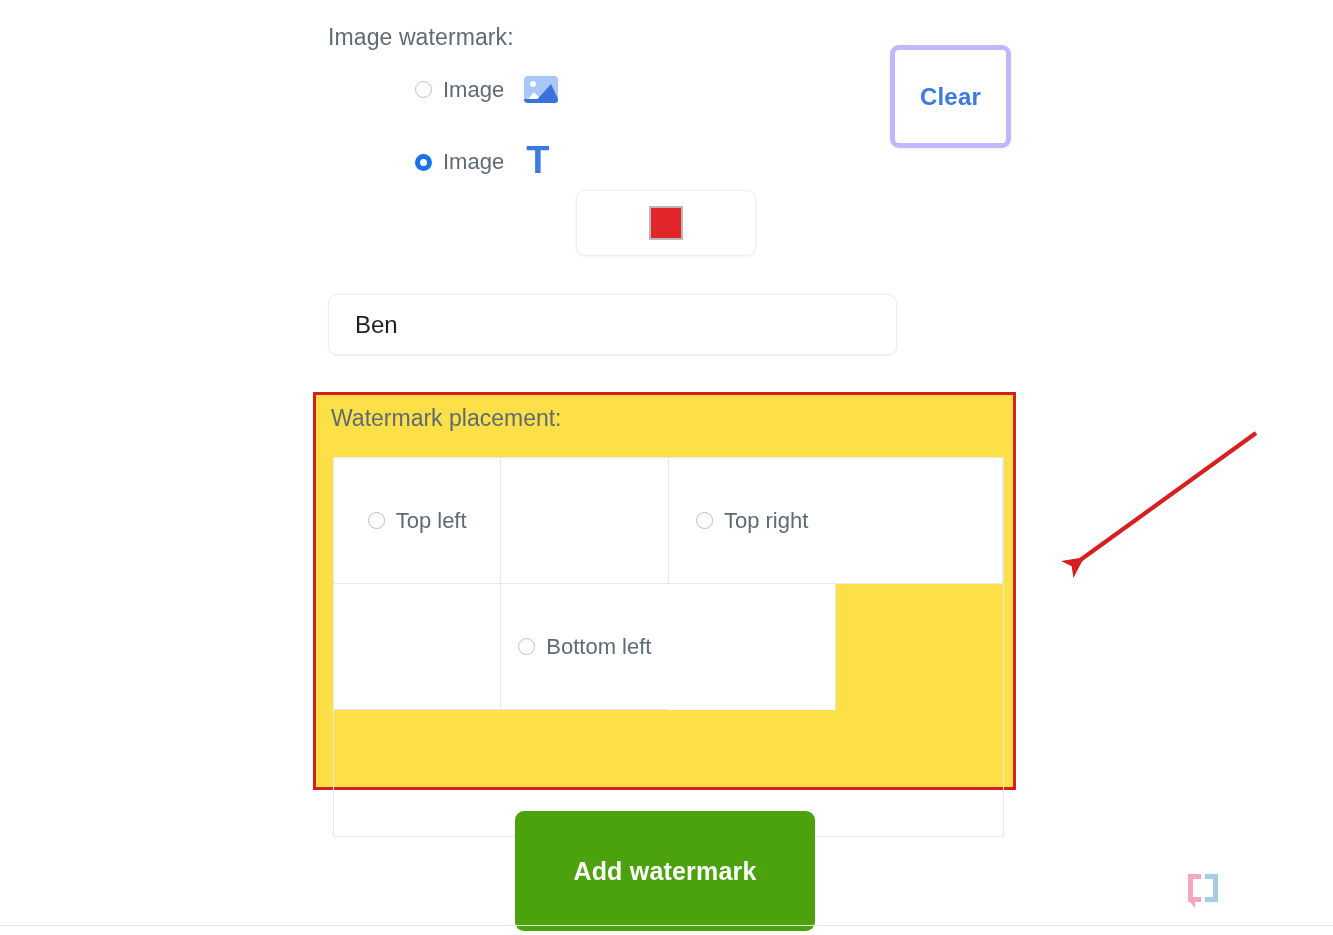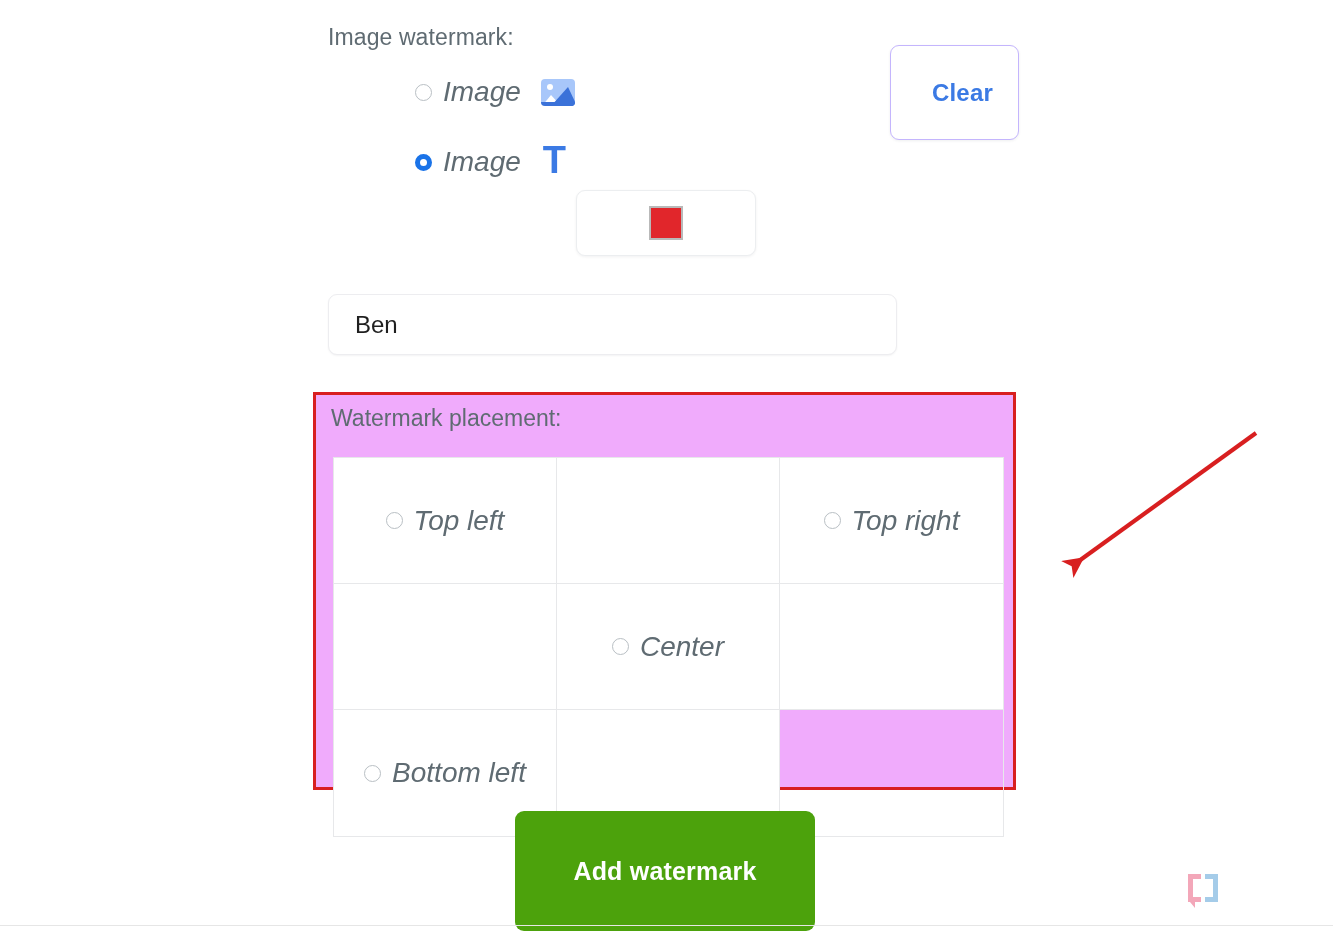--- a/index.html
+++ b/index.html
@@ -42,24 +42,23 @@
     border: 5px solid #1a73e8;
     background: #ffffff;
   }
 
   .radio-row {
     display: flex;
     align-items: center;
     gap: 11px;
   }
   .radio-row .rlabel {
-    font-size: 28px;
+    font-size: 22px;
     color: #5f6b72;
     white-space: nowrap;
-    font-style: italic;
   }
 
   
   #select-label { left: 328px; top: 24px; }
 
   #opt-image { left: 415px; top: 76px; }
   #opt-text  { left: 415px; top: 143px; }
 
   .img-icon {
     width: 34px; height: 27px;
@@ -103,28 +102,27 @@
     font-family: "Liberation Sans", sans-serif;
     flex: 0 0 auto;
     transform: translateY(-2px);
   }
 
   
   #clear-button {
     left: 890px; top: 45px;
     width: 111px; height: 93px;
     background: #ffffff;
-    border: 1px solid #c4b5fd;
+    border: 5px solid #c4b5fd;
     border-radius: 9px;
     box-shadow: 0 1px 3px rgba(16,24,40,0.07);
     display: flex;
     align-items: center;
     justify-content: center;
     cursor: pointer;
-    padding-left: 16px;
   }
   #clear-button .txt {
     font-size: 24px;
     font-weight: 700;
     color: #3b7ae4;
     letter-spacing: 0.2px;
   }
 
   
   #color-box {
@@ -165,37 +163,37 @@
     color: #1f1f1f;
     font-family: "Liberation Sans", sans-serif;
   }
 
   
   #placement-panel {
     left: 313px; top: 392px;
     width: 703px; height: 398px;
     border: 3px solid #d81f20;
     box-sizing: border-box;
-    background: #f0abfc;
+    background: #fde047;
     padding: 0;
   }
   #placement-label {
     position: absolute;
     left: 15px; top: 10px;
     font-size: 23px;
     color: #5f6b72;
   }
 
   
   #placement-grid {
     position: absolute;
     left: 17px; top: 62px;
     width: 671px; height: 380px;
     display: grid;
-    grid-template-columns: 1fr 1fr 1fr;
+    grid-template-columns: 1fr 1fr 1fr 1fr;
     grid-template-rows: 1fr 1fr 1fr;
     border: 1px solid #e7e8ea;
     box-sizing: border-box;
   }
   .grid-cell {
     border-right: 1px solid #e7e8ea;
     border-bottom: 1px solid #e7e8ea;
     display: flex;
     align-items: center;
     justify-content: center;
@@ -298,26 +296,20 @@
 
     <div class="grid-cell has-opt">
       <span class="radio-row">
         <span class="radio"></span>
         <span class="rlabel">Top right</span>
       </span>
     </div>
 
     <div class="grid-cell empty"></div>
 
-    <div class="grid-cell has-opt">
-      <span class="radio-row">
-        <span class="radio"></span>
-        <span class="rlabel">Center</span>
-      </span>
-    </div>
 
     <div class="grid-cell empty"></div>
 
     <div class="grid-cell has-opt">
       <span class="radio-row">
         <span class="radio"></span>
         <span class="rlabel">Bottom left</span>
       </span>
     </div>
 

